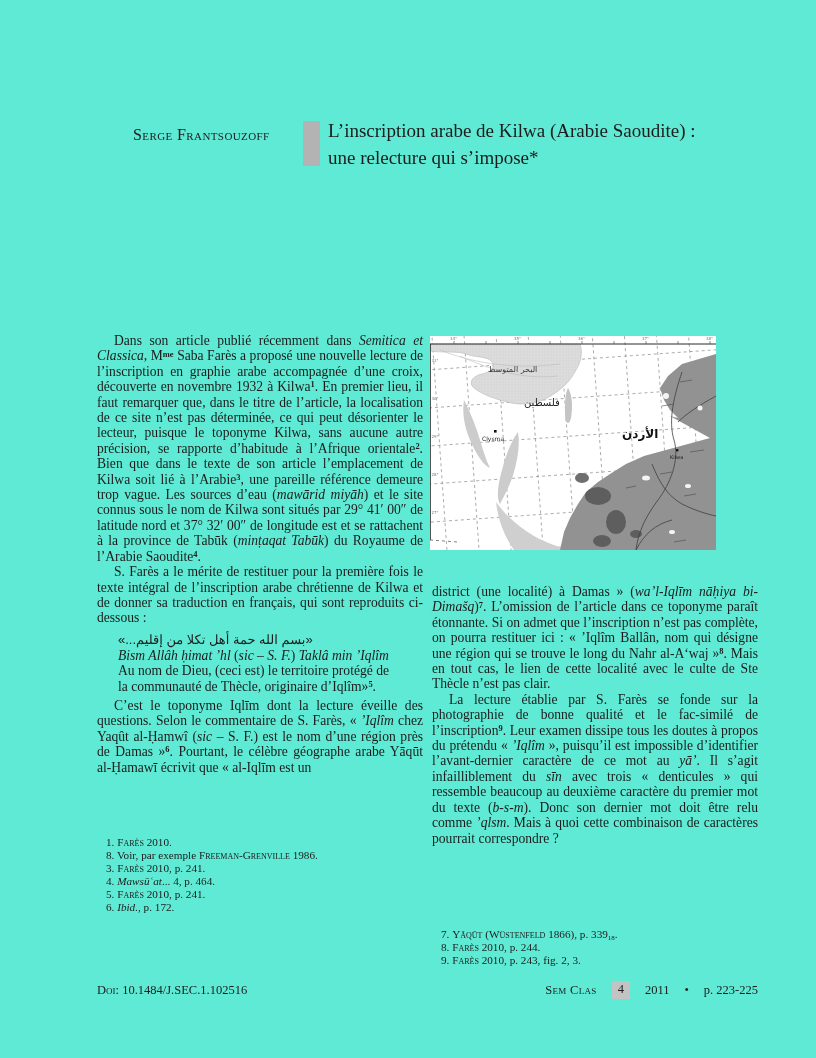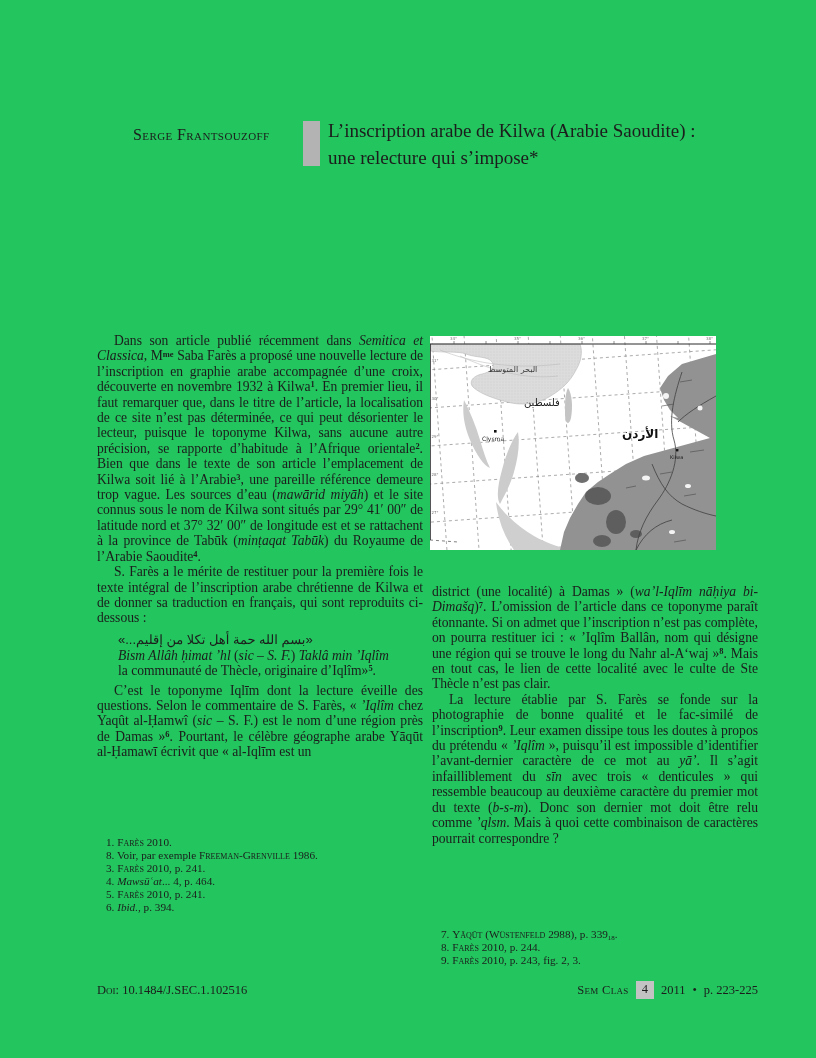--- a/index.html
+++ b/index.html
@@ -1,17 +1,17 @@
 <!DOCTYPE html>
 <html lang="fr"><head>
 <meta charset="utf-8">
 <style>
   html,body { margin:0; padding:0; background:#ffffff; }
   .page {
-    position:relative; width:816px; height:1058px; background:#22c55e;
+    position:relative; width:816px; height:1058px; background:#5eead4;
     font-family:"Liberation Serif","DejaVu Serif",serif; color:#1c1c1c;
     overflow:hidden; margin:0 auto;
   }
   
   .author {
     position:absolute; left:133px; top:126px;
     font-variant:small-caps; font-size:16px; letter-spacing:0.4px; white-space:nowrap;
   }
   .accent-block {
     position:absolute; left:303px; top:121px; width:17px; height:45px; background:#b3b3b3;
@@ -39,21 +39,21 @@
   
   .fnblock { position:absolute; width:330px; }
   .fn-left  { left:97px;  top:836px; }
   .fn-right { left:432px; top:928px; }
   .fnote { font-size:11.2px; line-height:13px; margin:0 0 0 9px;
            padding-left:13px; text-indent:-13px; text-align:justify; }
   .fnote.star { margin-bottom:2px; }
   
   .footer-doi { position:absolute; left:97px; top:983px; font-size:12.5px; }
   .footer-right { position:absolute; right:58px; top:981px; font-size:12.5px;
-                  display:flex; align-items:center; gap:7px; white-space:nowrap; }
+                  display:flex; align-items:center; gap:15px; white-space:nowrap; }
   .journal-name { font-variant:small-caps; letter-spacing:0.3px; }
   .issue-badge { display:inline-block; background:#c3c3c3; padding:1px 6px 2px 6px; }
 </style>
 </head>
 <body>
 
 <div class="page">
 
   <div class="author">Serge Frantsouzoff</div>
   <div class="accent-block"></div>
@@ -61,20 +61,21 @@
     <div>L’inscription arabe de Kilwa (Arabie Saoudite) :</div>
     <div>une relecture qui s’impose*</div>
   </div>
 
   <div class="col col-left">
     <p class="body-text indent"><span>Dans son article publié récemment dans </span><i>Semitica et Classica</i><span>, M</span><sup>me</sup><span> Saba Farès a proposé une nouvelle lecture de l’inscription en graphie arabe accompagnée d’une croix, découverte en novembre 1932 à Kilwa</span><sup>1</sup><span>. En premier lieu, il faut remarquer que, dans le titre de l’article, la localisation de ce site n’est pas déterminée, ce qui peut désorienter le lecteur, puisque le toponyme Kilwa, sans aucune autre précision, se rapporte d’habitude à l’Afrique orientale</span><sup>2</sup><span>. Bien que dans le texte de son article l’emplacement de Kilwa soit lié à l’Arabie</span><sup>3</sup><span>, une pareille référence demeure trop vague. Les sources d’eau (</span><i>mawārid miyāh</i><span>) et le site connus sous le nom de Kilwa sont situés par 29° 41′ 00″ de latitude nord et 37° 32′ 00″ de longitude est et se rattachent à la province de Tabūk (</span><i>minṭaqat Tabūk</i><span>) du Royaume de l’Arabie Saoudite</span><sup>4</sup><span>.</span></p>
     <p class="body-text indent"><span>S. Farès a le mérite de restituer pour la première fois le texte intégral de l’inscription arabe chrétienne de Kilwa et de donner sa traduction en français, qui sont reproduits ci-dessous :</span></p>
     <div class="quote">
       <p class="arabic">«بسم الله حمة أهل تكلا من إقليم...»</p>
       <p class="body-text" style="text-align:left"><i>Bism Allâh ḥimat ’hl</i><span> (</span><i>sic</i><span> – </span><i>S. F.</i><span>) </span><i>Taklâ min ’Iqlîm</i></p>
+      <p class="body-text" style="text-align:left">Au nom de Dieu, (ceci est) le territoire protégé de</p>
       <p class="body-text" style="text-align:left"><span>la communauté de Thècle, originaire d’Iqlîm»</span><sup>5</sup><span>.</span></p>
     </div>
     <p class="body-text indent"><span>C’est le toponyme Iqlīm dont la lecture éveille des questions. Selon le commentaire de S. Farès, « </span><i>’Iqlîm</i><span> chez Yaqût al-Ḥamwî (</span><i>sic</i><span> – S. F.) est le nom d’une région près de Damas »</span><sup>6</sup><span>. Pourtant, le célèbre géographe arabe Yāqūt al-Ḥamawī écrivit que « al-Iqlīm est un</span></p>
   </div>
 
   <figure class="map-figure">
     <svg width="286" height="214" viewBox="0 0 286 214">
       <defs>
         <pattern id="seadots" width="3" height="3" patternUnits="userSpaceOnUse">
           <rect width="3" height="3" fill="#dcdcdc"></rect>
@@ -188,25 +189,25 @@
     <p class="body-text"><span>district (une localité) à Damas » (</span><i>wa’l-Iqlīm nāḥiya bi-Dimašq</i><span>)</span><sup>7</sup><span>. L’omission de l’article dans ce toponyme paraît étonnante. Si on admet que l’inscription n’est pas complète, on pourra restituer ici : « ’Iqlîm Ballân, nom qui désigne une région qui se trouve le long du Nahr al-A‘waj »</span><sup>8</sup><span>. Mais en tout cas, le lien de cette localité avec le culte de Ste Thècle n’est pas clair.</span></p>
     <p class="body-text indent"><span>La lecture établie par S. Farès se fonde sur la photographie de bonne qualité et le fac-similé de l’inscription</span><sup>9</sup><span>. Leur examen dissipe tous les doutes à propos du prétendu « </span><i>’Iqlîm</i><span> », puisqu’il est impossible d’identifier l’avant-dernier caractère de ce mot au </span><i>yā’</i><span>. Il s’agit infailliblement du </span><i>sīn</i><span> avec trois « denticules » qui ressemble beaucoup au deuxième caractère du premier mot du texte (</span><i>b-s-m</i><span>). Donc son dernier mot doit être relu comme </span><i>’qlsm</i><span>. Mais à quoi cette combinaison de caractères pourrait correspondre ?</span></p>
   </div>
 
   <div class="fnblock fn-left">
     <p class="fnote"><span>1. </span><span class="sc">Farès</span><span> 2010.</span></p>
     <p class="fnote"><span>8. Voir, par exemple </span><span class="sc">Freeman-Grenville</span><span> 1986.</span></p>
     <p class="fnote"><span>3. </span><span class="sc">Farès</span><span> 2010, p. 241.</span></p>
     <p class="fnote"><span>4. </span><i>Mawsūʿat</i><span>... 4, p. 464.</span></p>
     <p class="fnote"><span>5. </span><span class="sc">Farès</span><span> 2010, p. 241.</span></p>
-    <p class="fnote"><span>6. </span><i>Ibid.</i><span>, p. 394.</span></p>
+    <p class="fnote"><span>6. </span><i>Ibid.</i><span>, p. 172.</span></p>
   </div>
 
   <div class="fnblock fn-right">
-    <p class="fnote"><span>7. </span><span class="sc">Yāqūt</span><span> (</span><span class="sc">Wüstenfeld</span><span> 2988), p. 339</span><sub>18</sub><span>.</span></p>
+    <p class="fnote"><span>7. </span><span class="sc">Yāqūt</span><span> (</span><span class="sc">Wüstenfeld</span><span> 1866), p. 339</span><sub>18</sub><span>.</span></p>
     <p class="fnote"><span>8. </span><span class="sc">Farès</span><span> 2010, p. 244.</span></p>
     <p class="fnote"><span>9. </span><span class="sc">Farès</span><span> 2010, p. 243, fig. 2, 3.</span></p>
   </div>
 
   <div class="footer-doi"><span class="sc">Doi</span><span>: 10.1484/J.SEC.1.102516</span></div>
   <div class="footer-right">
     <span class="journal-name">Sem Clas</span>
     <span class="issue-badge">4</span>
     <span>2011</span>
     <span>•</span>

